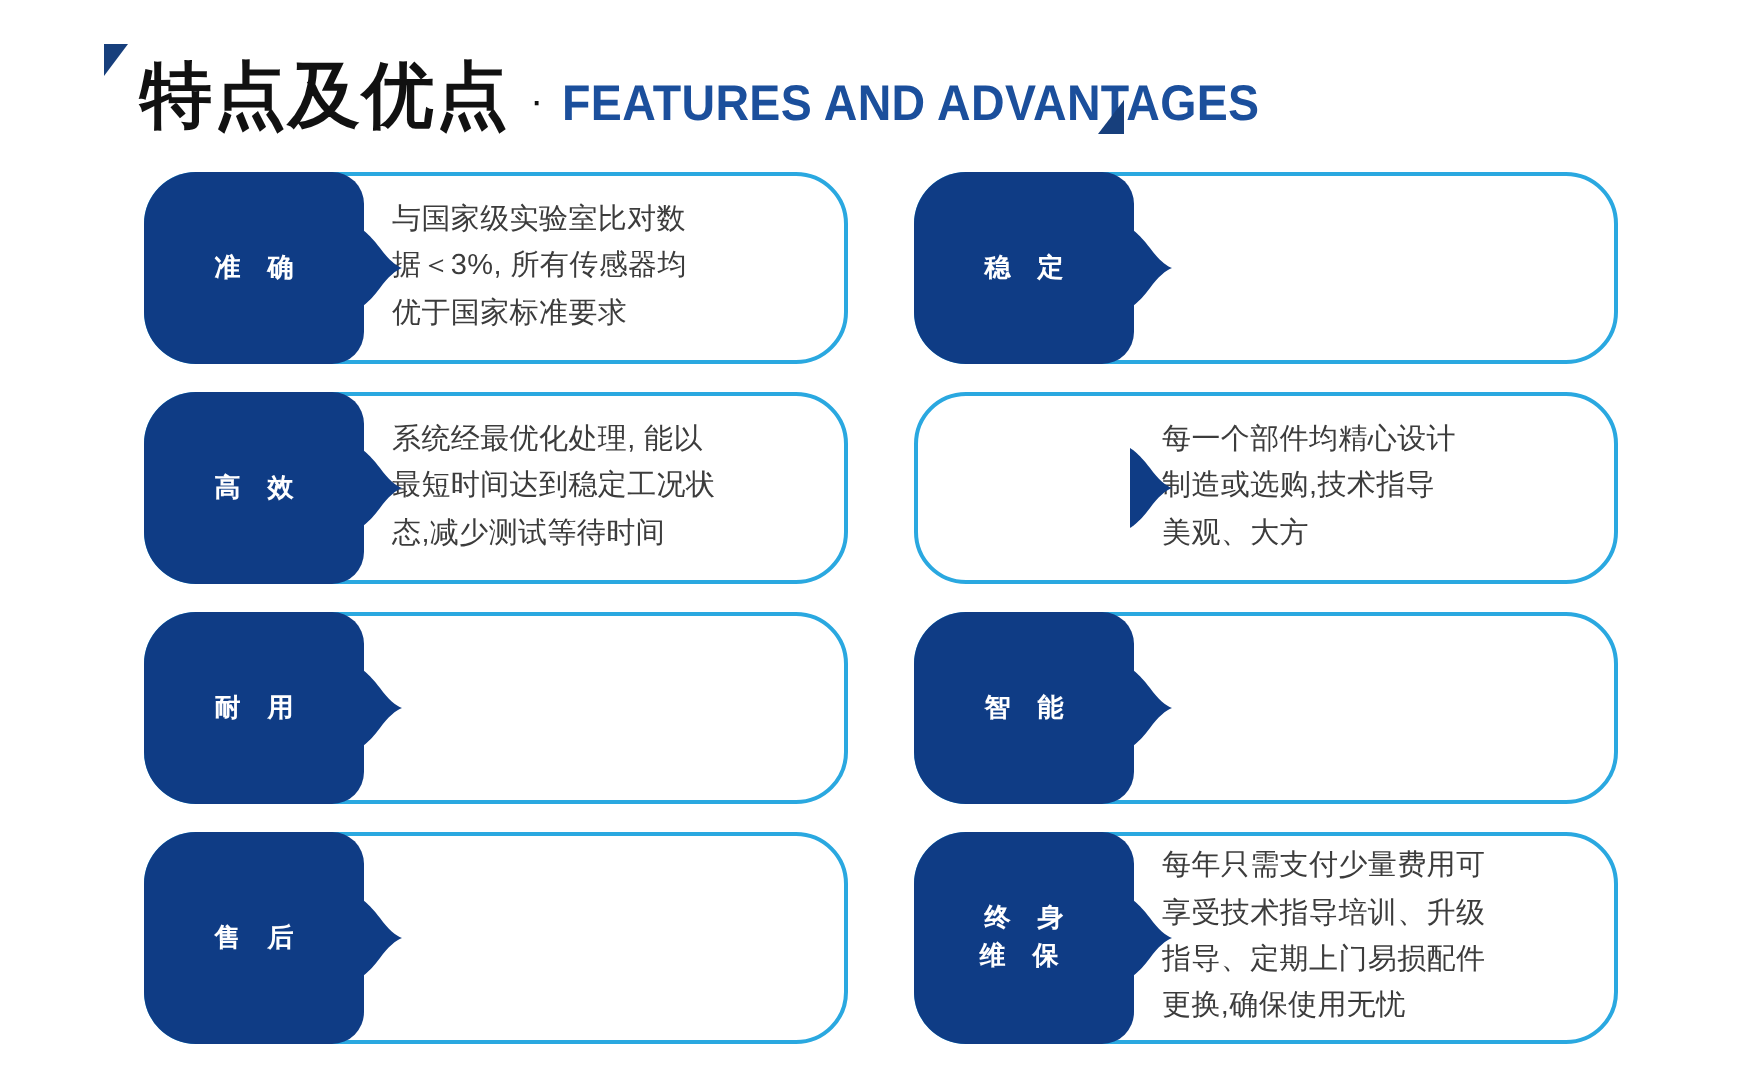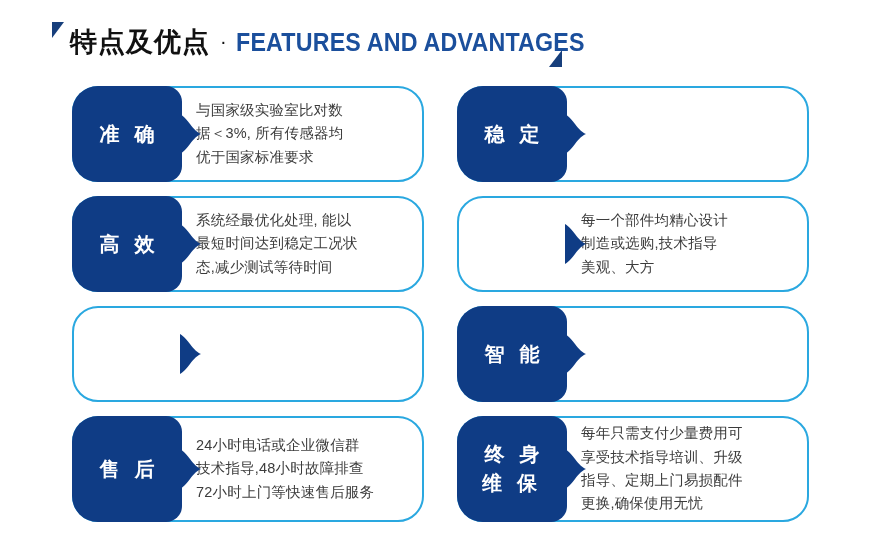--- a/index.html
+++ b/index.html
@@ -25,21 +25,21 @@
   }
   .header-inner {
     display: flex;
     align-items: baseline;
     position: absolute;
     left: 18px;
     top: 8px;
     white-space: nowrap;
   }
   .title-cn {
-    font-size: 27px;
+    font-size: 36px;
     font-weight: bold;
     color: #111111;
     letter-spacing: 1px;
     font-family: "Liberation Sans", "DejaVu Sans", sans-serif;
   }
   .title-dot {
     font-size: 20px;
     color: #111111;
     margin: 0 9px 0 10px;
     position: relative;
@@ -105,27 +105,27 @@
     width: 110px;
     background: #0f3c85;
     border-radius: 26px 16px 16px 26px;
     display: flex;
     align-items: center;
     justify-content: center;
     z-index: 2;
   }
   .label-text {
     color: #ffffff;
-    font-size: 20px;
+    font-size: 13px;
     font-weight: bold;
     letter-spacing: 5px;
     text-indent: 5px;
     line-height: 1.45;
     text-align: center;
-    font-family: Liberation Serif, serif;
+    font-family: Liberation Sans, sans-serif;
   }
   
   .pointer {
     position: absolute;
     left: 106px;
     top: 50%;
     transform: translateY(-50%);
     width: 22px;
     height: 40px;
     z-index: 1;
@@ -220,20 +220,23 @@
 美观、大方</div>
     </div>
   </div>
 
   <div class="card col-l r3">
     <div class="pointer">
       <svg width="22" height="40" viewBox="0 0 22 40">
         <path d="M0,0 C0,0 4,2 10,10 C14,15.5 18,19 21,20 C18,21 14,24.5 10,30 C4,38 0,40 0,40 Z" fill="#0f3c85"></path>
       </svg>
     </div>
+    <div class="label-box">
+      <div class="label-text">耐 用</div>
+    </div>
   </div>
 
   <div class="card col-r r3">
     <div class="pointer">
       <svg width="22" height="40" viewBox="0 0 22 40">
         <path d="M0,0 C0,0 4,2 10,10 C14,15.5 18,19 21,20 C18,21 14,24.5 10,30 C4,38 0,40 0,40 Z" fill="#0f3c85"></path>
       </svg>
     </div>
     <div class="label-box">
       <div class="label-text">智 能</div>
@@ -241,25 +244,20 @@
   </div>
 
   <div class="card col-l r4">
     <div class="pointer">
       <svg width="22" height="40" viewBox="0 0 22 40">
         <path d="M0,0 C0,0 4,2 10,10 C14,15.5 18,19 21,20 C18,21 14,24.5 10,30 C4,38 0,40 0,40 Z" fill="#0f3c85"></path>
       </svg>
     </div>
     <div class="label-box">
       <div class="label-text">售 后</div>
-    </div>
-    <div class="card-body">
-      <div class="card-text">24小时电话或企业微信群
-技术指导,48小时故障排查
-72小时上门等快速售后服务</div>
     </div>
   </div>
 
   <div class="card col-r r4">
     <div class="pointer">
       <svg width="22" height="40" viewBox="0 0 22 40">
         <path d="M0,0 C0,0 4,2 10,10 C14,15.5 18,19 21,20 C18,21 14,24.5 10,30 C4,38 0,40 0,40 Z" fill="#0f3c85"></path>
       </svg>
     </div>
     <div class="label-box">

